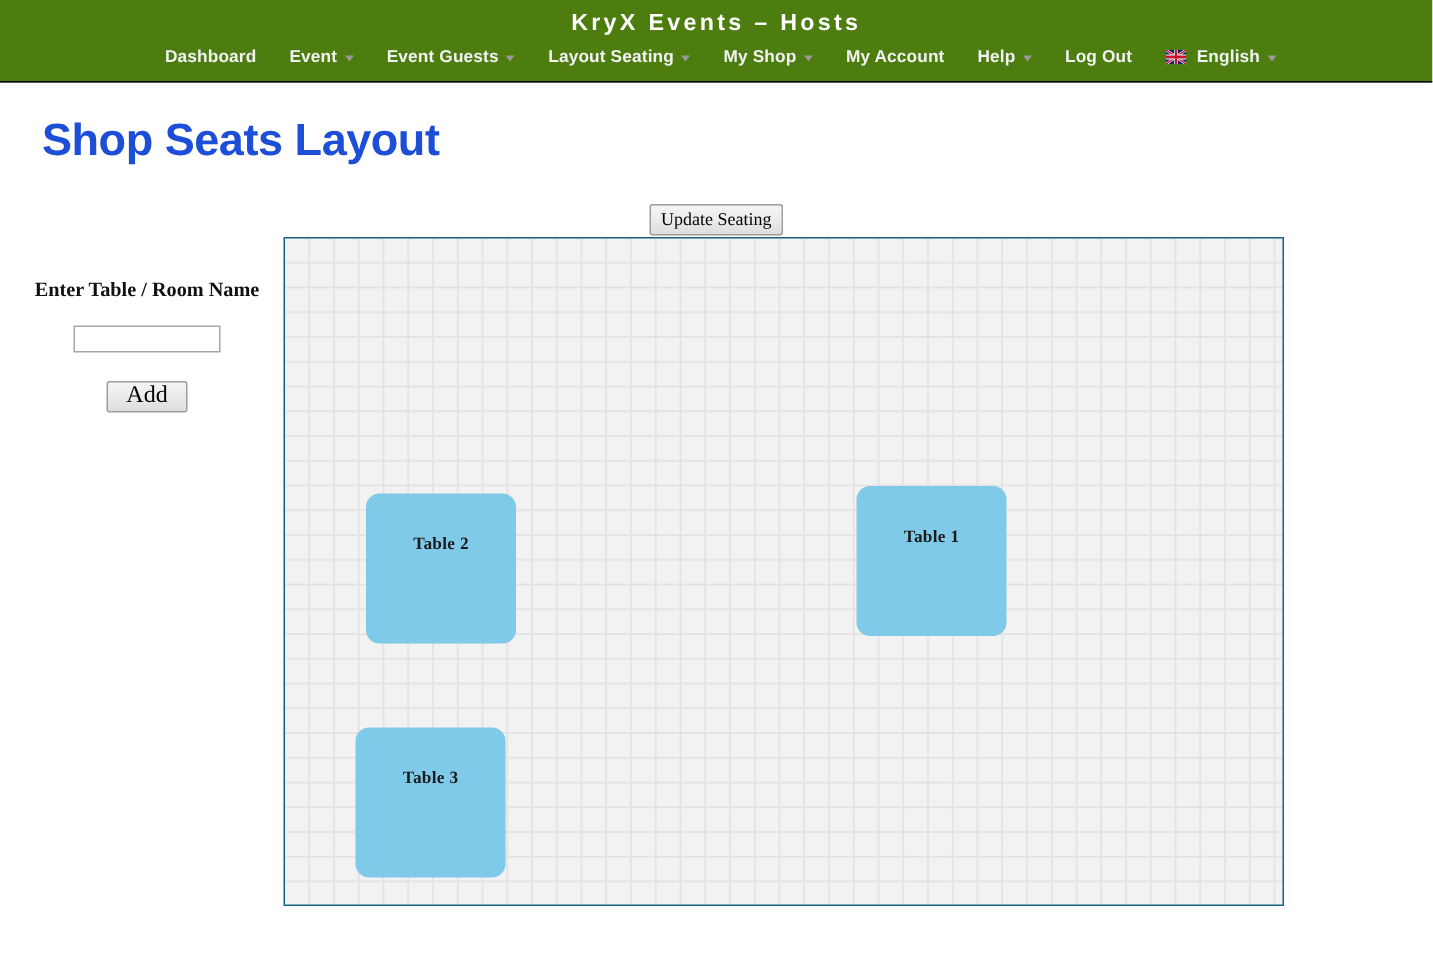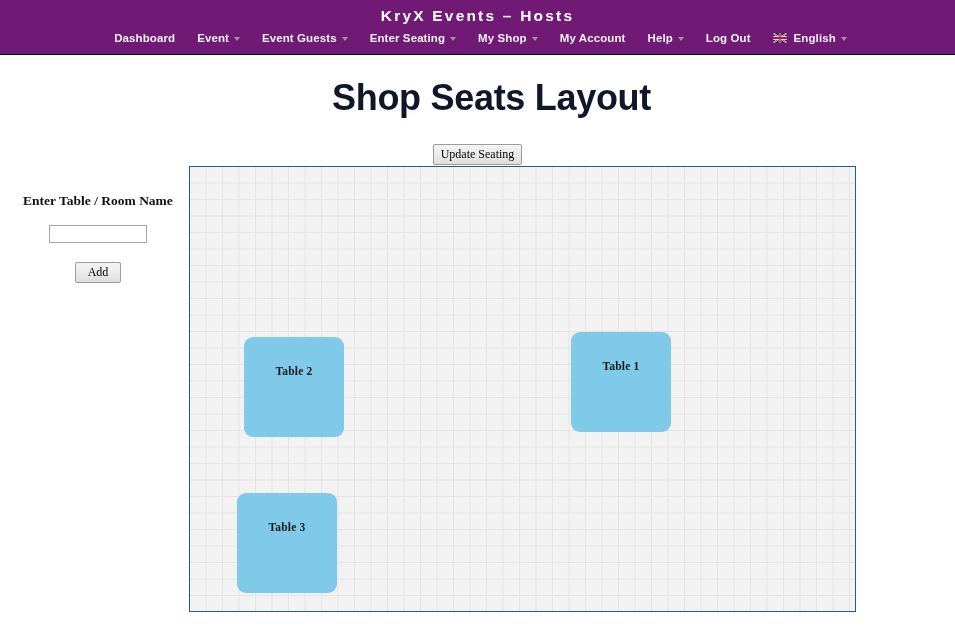--- a/index.html
+++ b/index.html
@@ -9,21 +9,21 @@
     padding: 0;
     width: 955px;
     height: 639px;
     overflow: hidden;
     background: #ffffff;
     font-family: "Liberation Sans", sans-serif;
   }
 
   
   .topbar {
-    background: #701a75;
+    background: #4d7c0f;
     width: 100%;
     height: 55px;
     position: relative;
     border-bottom: 1px solid #000;
   }
   .brand-title {
     color: #ffffff;
     font-size: 15.5px;
     font-weight: bold;
     letter-spacing: 2.2px;
@@ -69,27 +69,26 @@
     position: relative;
     top: 0px;
     margin-right: 3px;
     overflow: hidden;
     border: 0;
     flex: 0 0 auto;
   }
 
   
   .page-title {
-    font-size: 36px;
-    font-weight: bold;
-    color: #0f172a;
+    font-size: 30px;
+    font-weight: bold;
+    color: #1d4ed8;
     margin: 22px 0 0 28px;
     letter-spacing: -0.3px;
     font-family: "Liberation Sans", sans-serif;
-    text-align: center;
   }
 
   
   .update-row {
     text-align: center;
     margin-top: 25px;
     height: 22px;
   }
   .btn-classic {
     font-family: "Liberation Serif", serif;
@@ -134,21 +133,21 @@
     font-size: 12px;
     padding: 1px 3px;
     outline: none;
   }
   .add-wrap {
     margin-top: 19px;
     margin-left: 6px;
   }
   .btn-add {
     font-family: "Liberation Serif", serif;
-    font-size: 12px;
+    font-size: 16px;
     color: #000;
     background: linear-gradient(to bottom, #f4f4f4 0%, #ececec 45%, #dedede 100%);
     border: 1px solid #9c9c9c;
     border-radius: 2px;
     padding: 2px 12px 3px 12px;
     cursor: pointer;
     line-height: 14px;
   }
 
   
@@ -202,21 +201,21 @@
       <span>Event</span>
       <span class="caret"></span>
     </div>
 
     <div class="nav-item">
       <span>Event Guests</span>
       <span class="caret"></span>
     </div>
 
     <div class="nav-item">
-      <span>Enter Seating</span>
+      <span>Layout Seating</span>
       <span class="caret"></span>
     </div>
 
     <div class="nav-item">
       <span>My Shop</span>
       <span class="caret"></span>
     </div>
 
     <div class="nav-item">
       <span>My Account</span>

